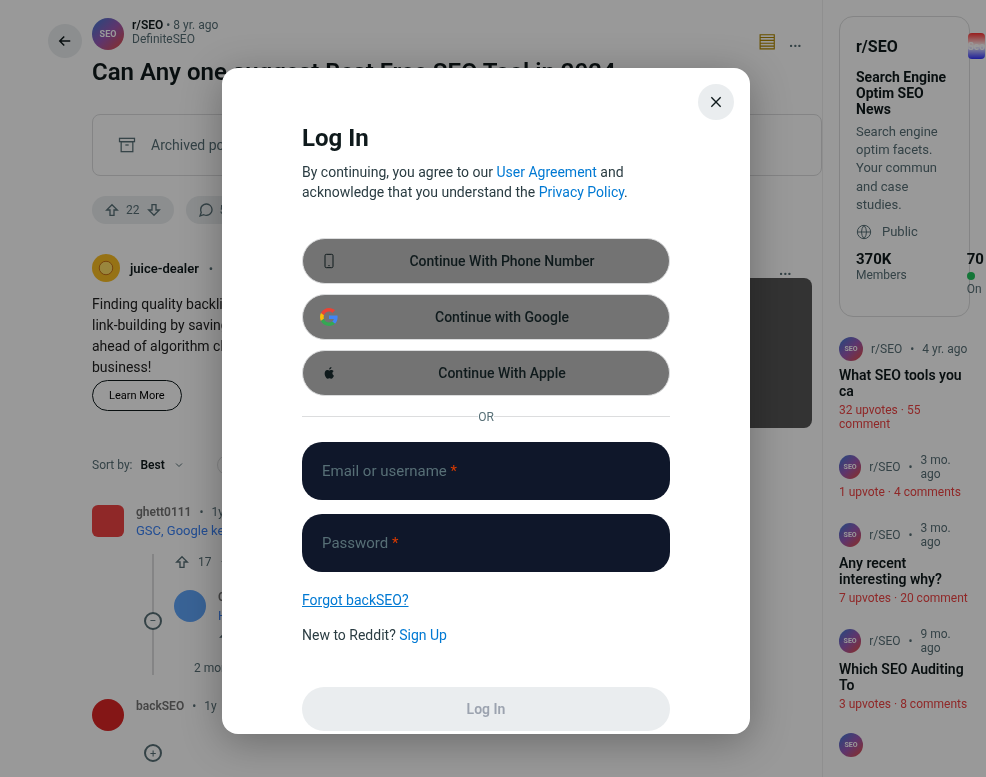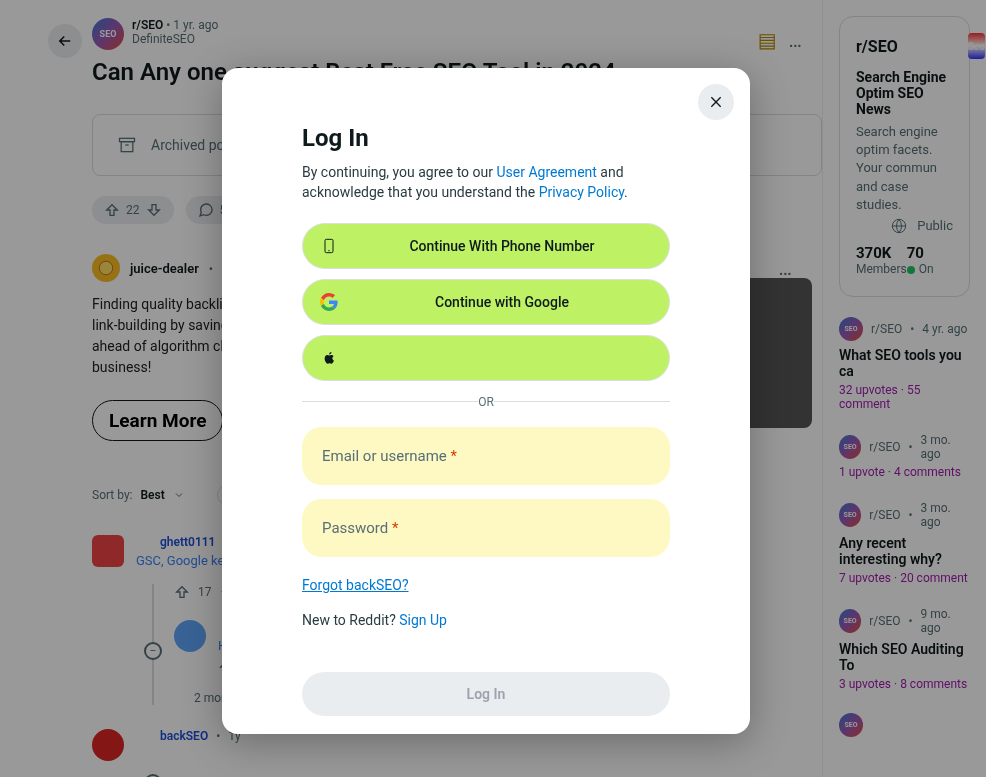--- a/index.html
+++ b/index.html
@@ -128,69 +128,69 @@
     .promoted-head {
       display: flex;
       align-items: center;
       gap: 10px;
       font-size: 13px;
     }
     .promoted-head .uname { font-weight:600; color:#0f1a1c;}
     .promoted-head .dots { margin-left: auto; margin-right:30px;color:#576f76;font-size:20px;}
     .promo-avatar{width:28px;height:28px;border-radius:50%;background:#fbbf24;display:flex;align-items:center;justify-content:center;}
     .promo-text{margin-top:12px;font-size:14px;color:#222;line-height:1.5;max-width:720px;}
-    .learn-btn{margin-top:22px;border:1px solid #0f1a1c;border-radius:999px;padding:8px 16px;font-size:19px;font-weight:700;background:none;}
+    .learn-btn{margin-top:2px;border:1px solid #0f1a1c;border-radius:999px;padding:8px 16px;font-size:11px;font-weight:400;background:none;}
     .side-img{position:absolute;right:10px;top:278px;width:70px;height:150px;background:#555;border-radius:8px;}
     .sort-row{margin-left:44px;margin-top:44px;display:flex;align-items:center;gap:8px;font-size:12px;color:#576f76;}
     .sort-row strong{color:#0f1a1c;font-weight:600;}
     
     .comments{margin-left:44px;margin-top:30px;}
     .comment{display:flex;gap:12px;margin-bottom:16px;}
     .c-avatar{width:32px;height:32px;border-radius:6px;background:#d1495b;flex-shrink:0;}
     .c-body{font-size:13px;}
     .c-meta{display:flex;gap:8px;color:#576f76;font-size:12px;}
-    .c-meta strong{color:#1d4ed8;font-weight:600;margin-left:24px;}
+    .c-meta strong{color:#737373;font-weight:600;}
     .c-text{margin-top:4px;color:#3b82f6;}
     .reply{margin-left:46px;margin-top:10px;}
     .thread-line{border-left:2px solid #dcddde;margin-left:60px;padding-left:20px;position:relative;}
     .collapse-circ{position:absolute;left:-10px;top:58px;width:18px;height:18px;border-radius:50%;border:2px solid #576f76;background:#fff;display:flex;align-items:center;justify-content:center;font-size:12px;color:#576f76;}
     .plus-circ{position:absolute;left:-10px;top:190px;width:18px;height:18px;border-radius:50%;border:2px solid #576f76;background:#fff;display:flex;align-items:center;justify-content:center;font-size:11px;color:#576f76;}
     .vote-row{display:flex;gap:8px;align-items:center;color:#576f76;font-size:12px;margin-top:6px;}
     .more-replies{font-size:12px;color:#576f76;margin-left:20px;}
     
     .sidebar{width:300px;border-left:1px solid #eee;padding:16px;overflow:hidden;}
     .side-card{border:1px solid #dcddde;border-radius:14px;padding:16px 16px 20px;margin-bottom:20px;}
     .side-head{display:flex;align-items:center;gap:70px;}
     .side-head h3{font-size:16px;font-weight:700;color:#0f1a1c;}
     .seo-box{width:32px;height:26px;border-radius:4px;background:linear-gradient(#ff3333,#ffffff,#3333ff);display:flex;align-items:center;justify-content:center;font-size:10px;color:#fff;font-weight:700;}
     .side-title{font-size:14px;font-weight:700;margin-top:10px;color:#0f1a1c;}
     .side-desc{font-size:13px;color:#576f76;margin-top:6px;line-height:1.4;}
-    .pub-row{display:flex;align-items:center;gap:10px;margin-top:4px;color:#576f76;font-size:13px;justify-content:flex-end;}
-    .stats-row{display:flex;margin-top:10px;}
+    .pub-row{display:flex;align-items:center;gap:10px;margin-top:10px;color:#576f76;font-size:13px;}
+    .stats-row{display:flex;gap:60px;margin-top:10px;}
     .stat-num{font-size:15px;font-weight:700;color:#0f1a1c;}
     .stat-lbl{font-size:12px;color:#576f76;}
     .online-dot{display:inline-block;width:8px;height:8px;border-radius:50%;background:#22c55e;margin-right:4px;vertical-align:middle;}
     .rel-item{margin-bottom:22px;}
     .rel-head{display:flex;align-items:center;gap:8px;font-size:12px;color:#576f76;}
     .rel-avatar{width:24px;height:24px;border-radius:50%;background:linear-gradient(135deg,#3a7bd5,#9b59b6,#e74c3c);display:flex;align-items:center;justify-content:center;color:#fff;font-size:7px;font-weight:700;}
     .rel-title{font-size:14px;font-weight:600;color:#0f1a1c;margin-top:6px;}
-    .rel-meta{font-size:12px;color:#a21caf;margin-top:4px;}
+    .rel-meta{font-size:12px;color:#ef4444;margin-top:4px;}
     
     .modal{position:absolute;z-index:100;left:222px;top:68px;width:528px;height:666px;background:#fff;border-radius:16px;box-shadow:0 8px 40px rgba(0,0,0,0.3);padding:56px 80px 40px;}
     .modal-close{position:absolute;right:16px;top:16px;width:36px;height:36px;border-radius:50%;background:#eaedef;display:flex;align-items:center;justify-content:center;cursor:pointer;}
     .modal h1{font-size:24px;font-weight:700;color:#0f1a1c;margin-bottom:10px;}
-    .consent{font-size:14px;color:#2a3c42;line-height:1.45;margin-bottom:20px;}
+    .consent{font-size:14px;color:#2a3c42;line-height:1.45;margin-bottom:35px;}
     .consent a{color:#0079d3;text-decoration:none;}
-    .provider-btn{width:100%;border:1px solid #dcddde;border-radius:999px;padding:12px 16px;font-size:14px;font-weight:500;color:#0f1a1c;background:#bef264;display:flex;align-items:center;gap:12px;margin-bottom:10px;cursor:pointer;position:relative;}
+    .provider-btn{width:100%;border:1px solid #dcddde;border-radius:999px;padding:12px 16px;font-size:14px;font-weight:500;color:#0f1a1c;background:#737373;display:flex;align-items:center;gap:12px;margin-bottom:10px;cursor:pointer;position:relative;}
     .provider-btn .icon{width:20px;height:20px;display:flex;align-items:center;justify-content:center;flex-shrink:0;}
     .provider-btn .lbl{flex:1;text-align:center;}
     .or-row{display:flex;align-items:center;margin:14px 0 18px;}
     .or-line{flex:1;height:1px;background:#dcddde;}
     .or-txt{font-size:12px;color:#576f76;}
-    .field{width:100%;background:#fef9c3;border-radius:20px;padding:20px 20px;font-size:15px;color:#576f76;margin-bottom:14px;border:none;}
+    .field{width:100%;background:#0f172a;border-radius:20px;padding:20px 20px;font-size:15px;color:#576f76;margin-bottom:14px;border:none;}
     .req-star{color:#d93a00;}
     .forgot{font-size:14px;color:#0079d3;margin-top:6px;display:inline-block;}
     .newto{font-size:14px;color:#2a3c42;margin-top:18px;}
     .newto a{color:#0079d3;text-decoration:none;}
     .login-submit{width:100%;background:#eaedef;color:#9ca3af;border:none;border-radius:999px;padding:14px;font-size:14px;font-weight:600;margin-top:44px;cursor:pointer;}
   </style>
 </head>
 <body>
 
 <div class="page-wrap">
@@ -201,21 +201,21 @@
           <path d="M19 12H5M11 18l-6-6 6-6"></path>
         </svg>
     </div>
 
     <div class="post-head">
       <div class="sub-avatar">SEO</div>
       <div>
         <div class="post-meta-line">
           <strong>r/SEO</strong>
           <span> • </span>
-          <span>1 yr. ago</span>
+          <span>8 yr. ago</span>
         </div>
         <div class="post-author-line">DefiniteSEO</div>
       </div>
     </div>
 
     <div class="post-extras">
       <span style="color:#b08800;">▤</span>
       <span>…</span>
     </div>
 
@@ -458,20 +458,21 @@
     </span>
     <span class="lbl">Continue with Google</span>
   </button>
 
   <button class="provider-btn">
     <span class="icon">
       <svg width="16" height="18" viewBox="0 0 24 24" fill="#0f1a1c">
           <path d="M17.05 12.53c-.02-2.15 1.76-3.19 1.84-3.24-1-1.47-2.57-1.67-3.12-1.69-1.33-.13-2.59.78-3.26.78-.67 0-1.71-.76-2.82-.74-1.45.02-2.79.84-3.53 2.14-1.51 2.61-.39 6.48 1.08 8.6.72 1.04 1.58 2.2 2.71 2.16 1.09-.04 1.5-.7 2.81-.7 1.31 0 1.68.7 2.83.68 1.17-.02 1.91-1.06 2.62-2.1.83-1.21 1.17-2.38 1.19-2.44-.03-.01-2.28-.87-2.35-3.45zM14.77 5.7c.6-.73 1-1.74.89-2.75-.86.03-1.9.57-2.52 1.3-.55.64-1.04 1.67-.91 2.66.96.07 1.94-.49 2.54-1.21z"></path>
         </svg>
     </span>
+    <span class="lbl">Continue With Apple</span>
   </button>
 
   <div class="or-row">
     <div class="or-line"></div>
     <div class="or-txt">OR</div>
     <div class="or-line"></div>
   </div>
 
   <div class="field">
     <span>Email or username</span> <span class="req-star">*</span>

